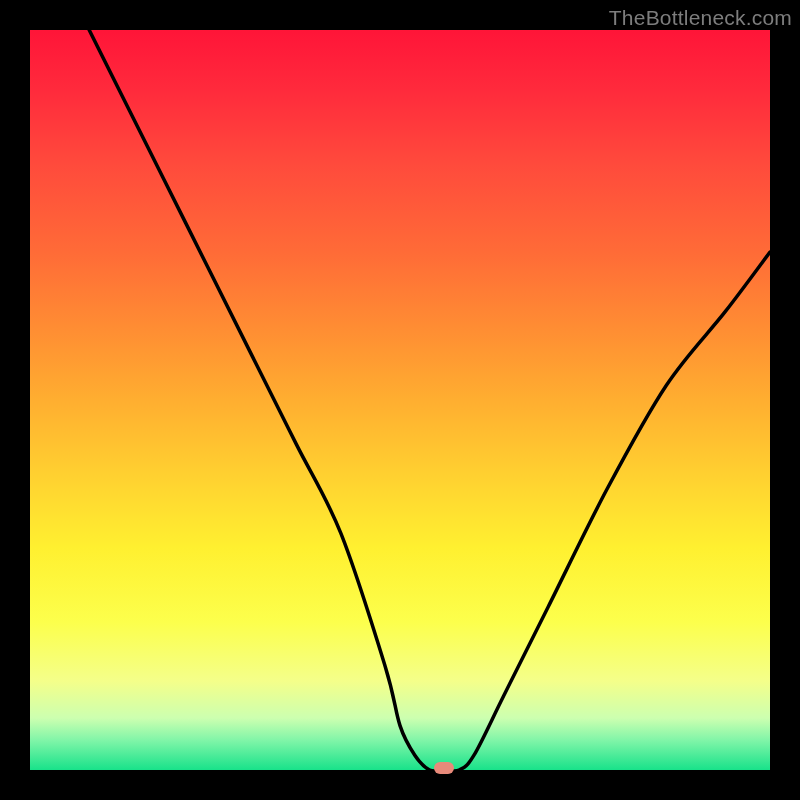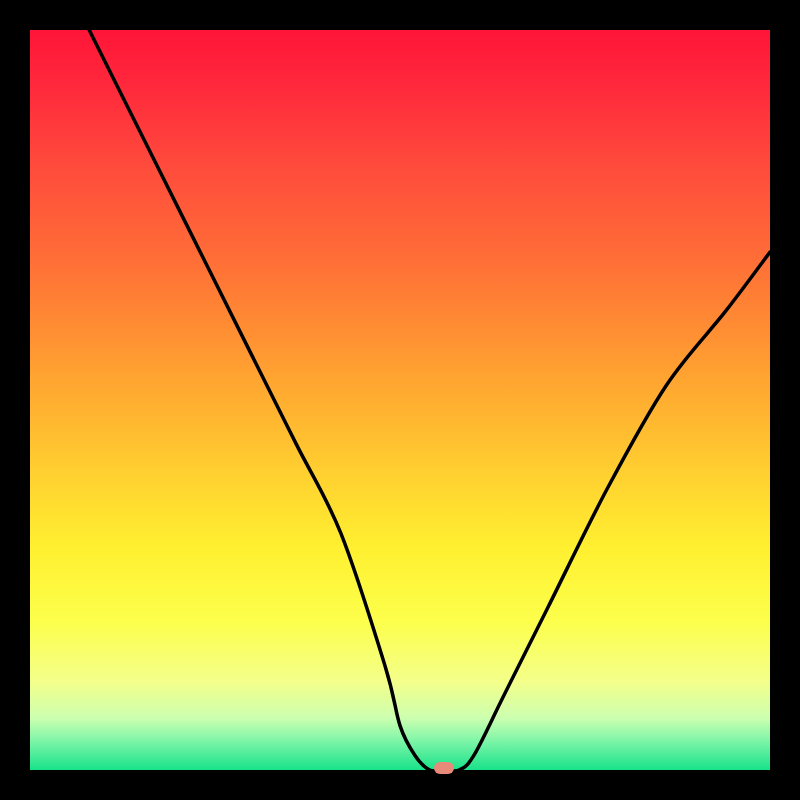--- a/index.html
+++ b/index.html
@@ -63,20 +63,21 @@
     color: #7d7d7d;
     letter-spacing: 0.2px;
     font-weight: 500;
   }
 </style>
 </head>
 <body>
 
 <div class="stage">
 
+  <div class="watermark">TheBottleneck.com</div>
 
   <div class="plot-area">
     <svg class="curve" viewBox="0 0 740 740" preserveAspectRatio="none">
       <path id="curve-path" fill="none" stroke="#000" stroke-width="3.5" stroke-linecap="round" stroke-linejoin="round" d="M 59.2 0.0 C 64.1 9.9, 76.5 34.5, 88.8 59.2 C 101.1 83.9, 118.4 118.4, 133.2 148.0 C 148.0 177.6, 162.8 207.2, 177.6 236.8 C 192.4 266.4, 207.2 296.0, 222.0 325.6 C 236.8 355.2, 251.6 384.8, 266.4 414.4 C 281.2 444.0, 296.0 466.2, 310.8 503.2 C 325.6 540.2, 345.3 604.3, 355.2 636.4 C 365.1 668.5, 365.1 680.8, 370.0 695.6 C 374.9 710.4, 379.9 717.8, 384.8 725.2 C 389.7 732.6, 394.7 737.5, 399.6 740.0 C 404.5 742.5, 409.5 740.0, 414.4 740.0 C 419.3 740.0, 424.3 742.5, 429.2 740.0 C 434.1 737.5, 436.6 737.5, 444.0 725.2 C 451.4 712.9, 461.3 690.7, 473.6 666.0 C 485.9 641.3, 500.7 611.7, 518.0 577.2 C 535.3 542.7, 557.5 495.8, 577.2 458.8 C 596.9 421.8, 616.7 384.8, 636.4 355.2 C 656.1 325.6, 678.3 303.4, 695.6 281.2 C 712.9 259.0, 732.6 231.9, 740.0 222.0"></path>
     </svg>
     <div id="min-marker" class="marker" style="left: 404.4px; top: 732px; background: rgb(232, 138, 122);"></div>
   </div>
 
 </div>
 

